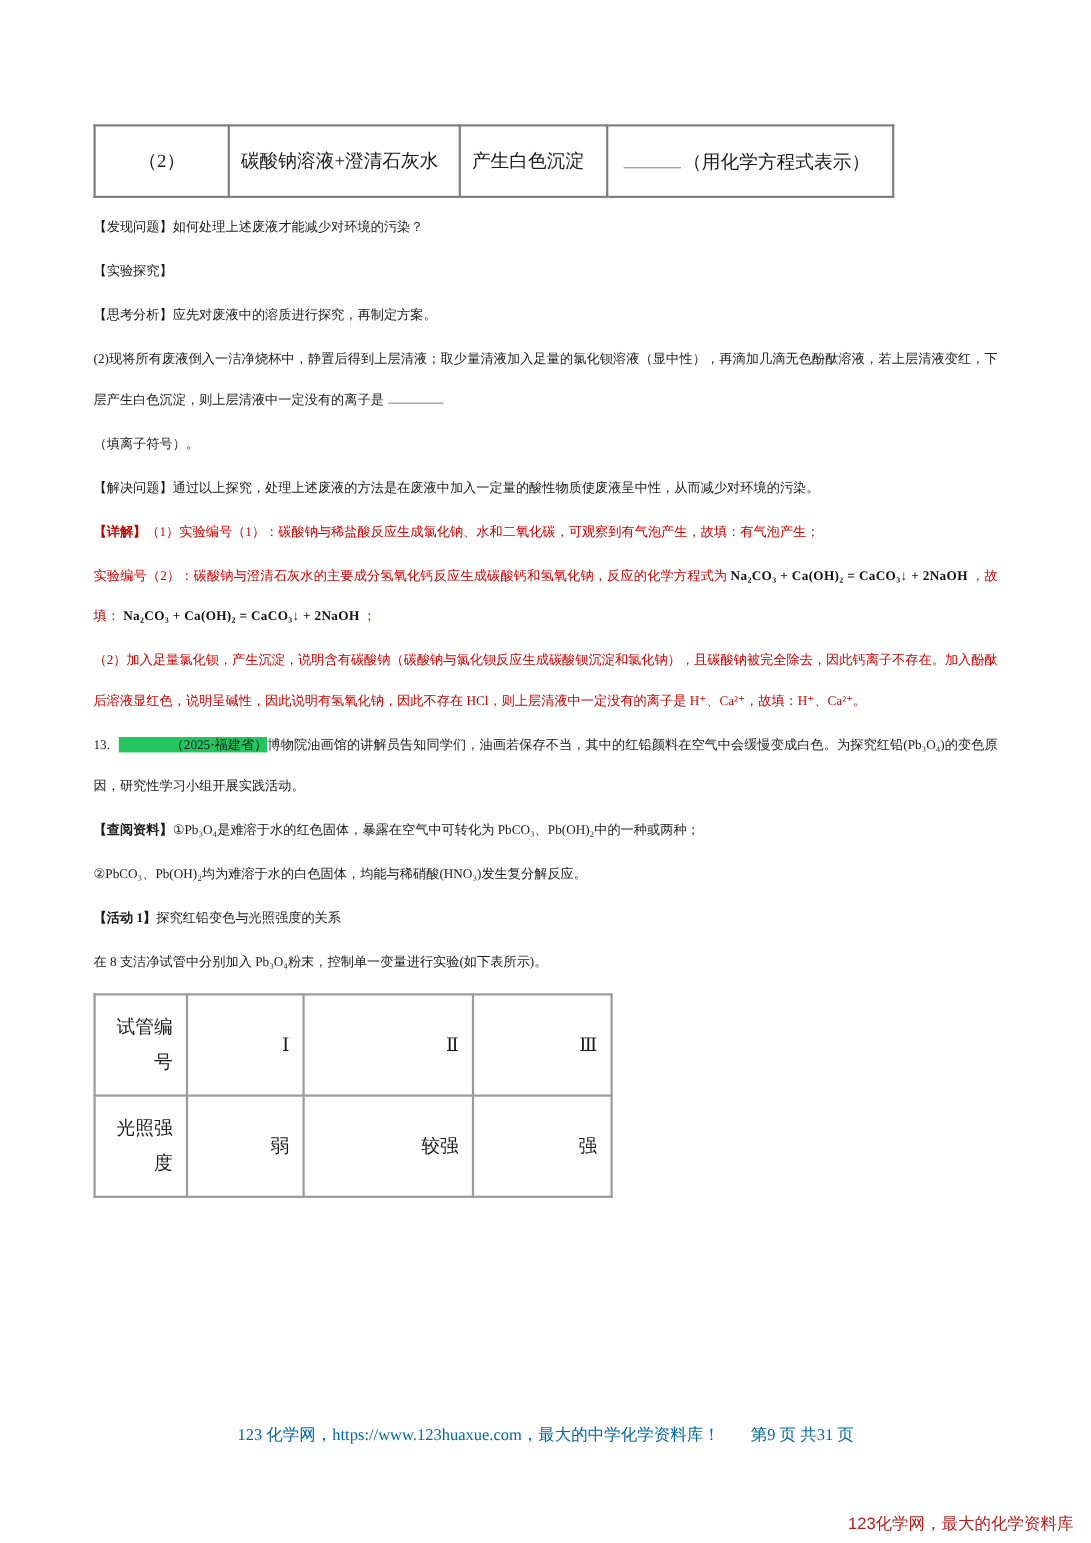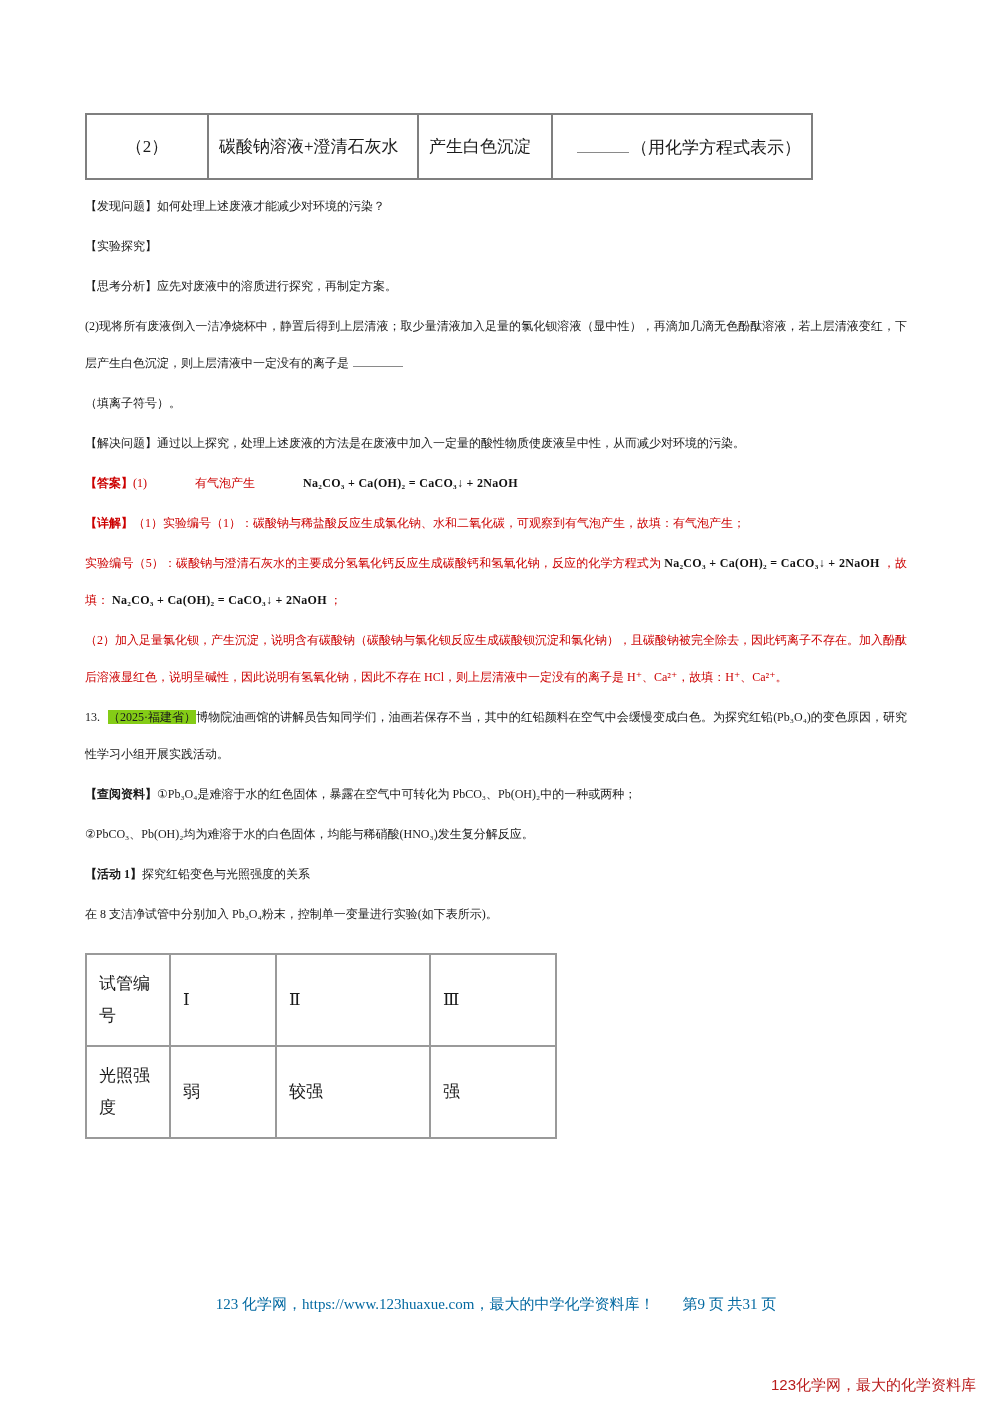--- a/index.html
+++ b/index.html
@@ -8,40 +8,40 @@
     font-family:"Liberation Serif","DejaVu Serif",serif;
     color:#1a1a1a;
   }
   .content{padding:113px 85px 0 85px;}
   p{margin:3px 0;line-height:37px;font-size:12px;text-align:justify;}
   .red{color:#cc0000;}
   .bold{font-weight:bold;}
   .eq{font-weight:bold;color:#111;letter-spacing:0.3px;}
   .gap{margin-left:48px;}
   .gap-sm{margin-left:8px;}
-  .hl{background:#84cc16;}
+  .hl{background:#22c55e;padding-left:47px;}
   .blank{
     display:inline-block;width:50px;height:1em;
     border-bottom:1.5px solid #8a8a8a;vertical-align:baseline;
     margin:0 4px;
   }
   
   table{border-collapse:collapse;}
   .top-tbl{margin:0 0 8px 0;}
   .top-tbl td{
     border:2px solid #7f7f7f;height:63px;vertical-align:middle;
     font-size:17px;padding:0 10px;
   }
   .top-tbl .c0{width:100px;text-align:center;}
   .top-tbl .c1{width:188px;}
   .top-tbl .c2{width:112px;}
-  .top-tbl .c3{width:238px;text-align:right;}
+  .top-tbl .c3{width:238px;}
   .top-tbl .blank{width:52px;margin-right:2px;}
   
-  .exp-tbl{margin-top:20px;}
+  .exp-tbl{margin-top:10px;text-align:right;}
   .exp-tbl td{
     border:2px solid #9a9a9a;height:90px;vertical-align:middle;
     font-size:17px;padding:0 12px;line-height:32px;
   }
   .exp-tbl .c0{width:58px;}
   .exp-tbl .c1{width:80px;}
   .exp-tbl .c2{width:128px;}
   .exp-tbl .c3{width:100px;}
   .footer{
     position:absolute;top:1295px;left:0;width:100%;
@@ -72,25 +72,24 @@
 
   <p>【发现问题】如何处理上述废液才能减少对环境的污染？</p>
   <p>【实验探究】</p>
   <p>【思考分析】应先对废液中的溶质进行探究，再制定方案。</p>
 
   <p><span>(2)现将所有废液倒入一洁净烧杯中，静置后得到上层清液；取少量清液加入足量的氯化钡溶液（显中性），再滴加几滴无色酚酞溶液，若上层清液变红，下层产生白色沉淀，则上层清液中一定没有的离子是</span><span class="blank"></span></p>
   <p>（填离子符号）。</p>
 
   <p>【解决问题】通过以上探究，处理上述废液的方法是在废液中加入一定量的酸性物质使废液呈中性，从而减少对环境的污染。</p>
 
-  <p><span class="red bold">【答案】</span><span class="red">(1)</span><span class="red gap">有气泡产生</span><span class="eq gap">Na₂CO₃ + Ca(OH)₂ = CaCO₃↓ + 2NaOH</span></p>
 
   <p><span class="red bold">【详解】</span><span class="red">（1）实验编号（1）：碳酸钠与稀盐酸反应生成氯化钠、水和二氧化碳，可观察到有气泡产生，故填：有气泡产生；</span></p>
 
-  <p><span class="red">实验编号（5）：碳酸钠与澄清石灰水的主要成分氢氧化钙反应生成碳酸钙和氢氧化钠，反应的化学方程式为 </span><span class="eq">Na₂CO₃ + Ca(OH)₂ = CaCO₃↓ + 2NaOH</span><span class="red"> ，故填： </span><span class="eq">Na₂CO₃ + Ca(OH)₂ = CaCO₃↓ + 2NaOH</span><span class="red"> ；</span></p>
+  <p><span class="red">实验编号（2）：碳酸钠与澄清石灰水的主要成分氢氧化钙反应生成碳酸钙和氢氧化钠，反应的化学方程式为 </span><span class="eq">Na₂CO₃ + Ca(OH)₂ = CaCO₃↓ + 2NaOH</span><span class="red"> ，故填： </span><span class="eq">Na₂CO₃ + Ca(OH)₂ = CaCO₃↓ + 2NaOH</span><span class="red"> ；</span></p>
 
   <p class="red">（2）加入足量氯化钡，产生沉淀，说明含有碳酸钠（碳酸钠与氯化钡反应生成碳酸钡沉淀和氯化钠），且碳酸钠被完全除去，因此钙离子不存在。加入酚酞后溶液显红色，说明呈碱性，因此说明有氢氧化钠，因此不存在 HCl，则上层清液中一定没有的离子是 H⁺、Ca²⁺，故填：H⁺、Ca²⁺。</p>
 
   <p><span>13.</span><span class="hl gap-sm">（2025·福建省）</span><span>博物院油画馆的讲解员告知同学们，油画若保存不当，其中的红铅颜料在空气中会缓慢变成白色。为探究红铅(Pb₃O₄)的变色原因，研究性学习小组开展实践活动。</span></p>
 
   <p><span class="bold">【查阅资料】</span><span>①Pb₃O₄是难溶于水的红色固体，暴露在空气中可转化为 PbCO₃、Pb(OH)₂中的一种或两种；</span></p>
   <p>②PbCO₃、Pb(OH)₂均为难溶于水的白色固体，均能与稀硝酸(HNO₃)发生复分解反应。</p>
 
   <p><span class="bold">【活动 1】</span><span>探究红铅变色与光照强度的关系</span></p>
   <p>在 8 支洁净试管中分别加入 Pb₃O₄粉末，控制单一变量进行实验(如下表所示)。</p>

